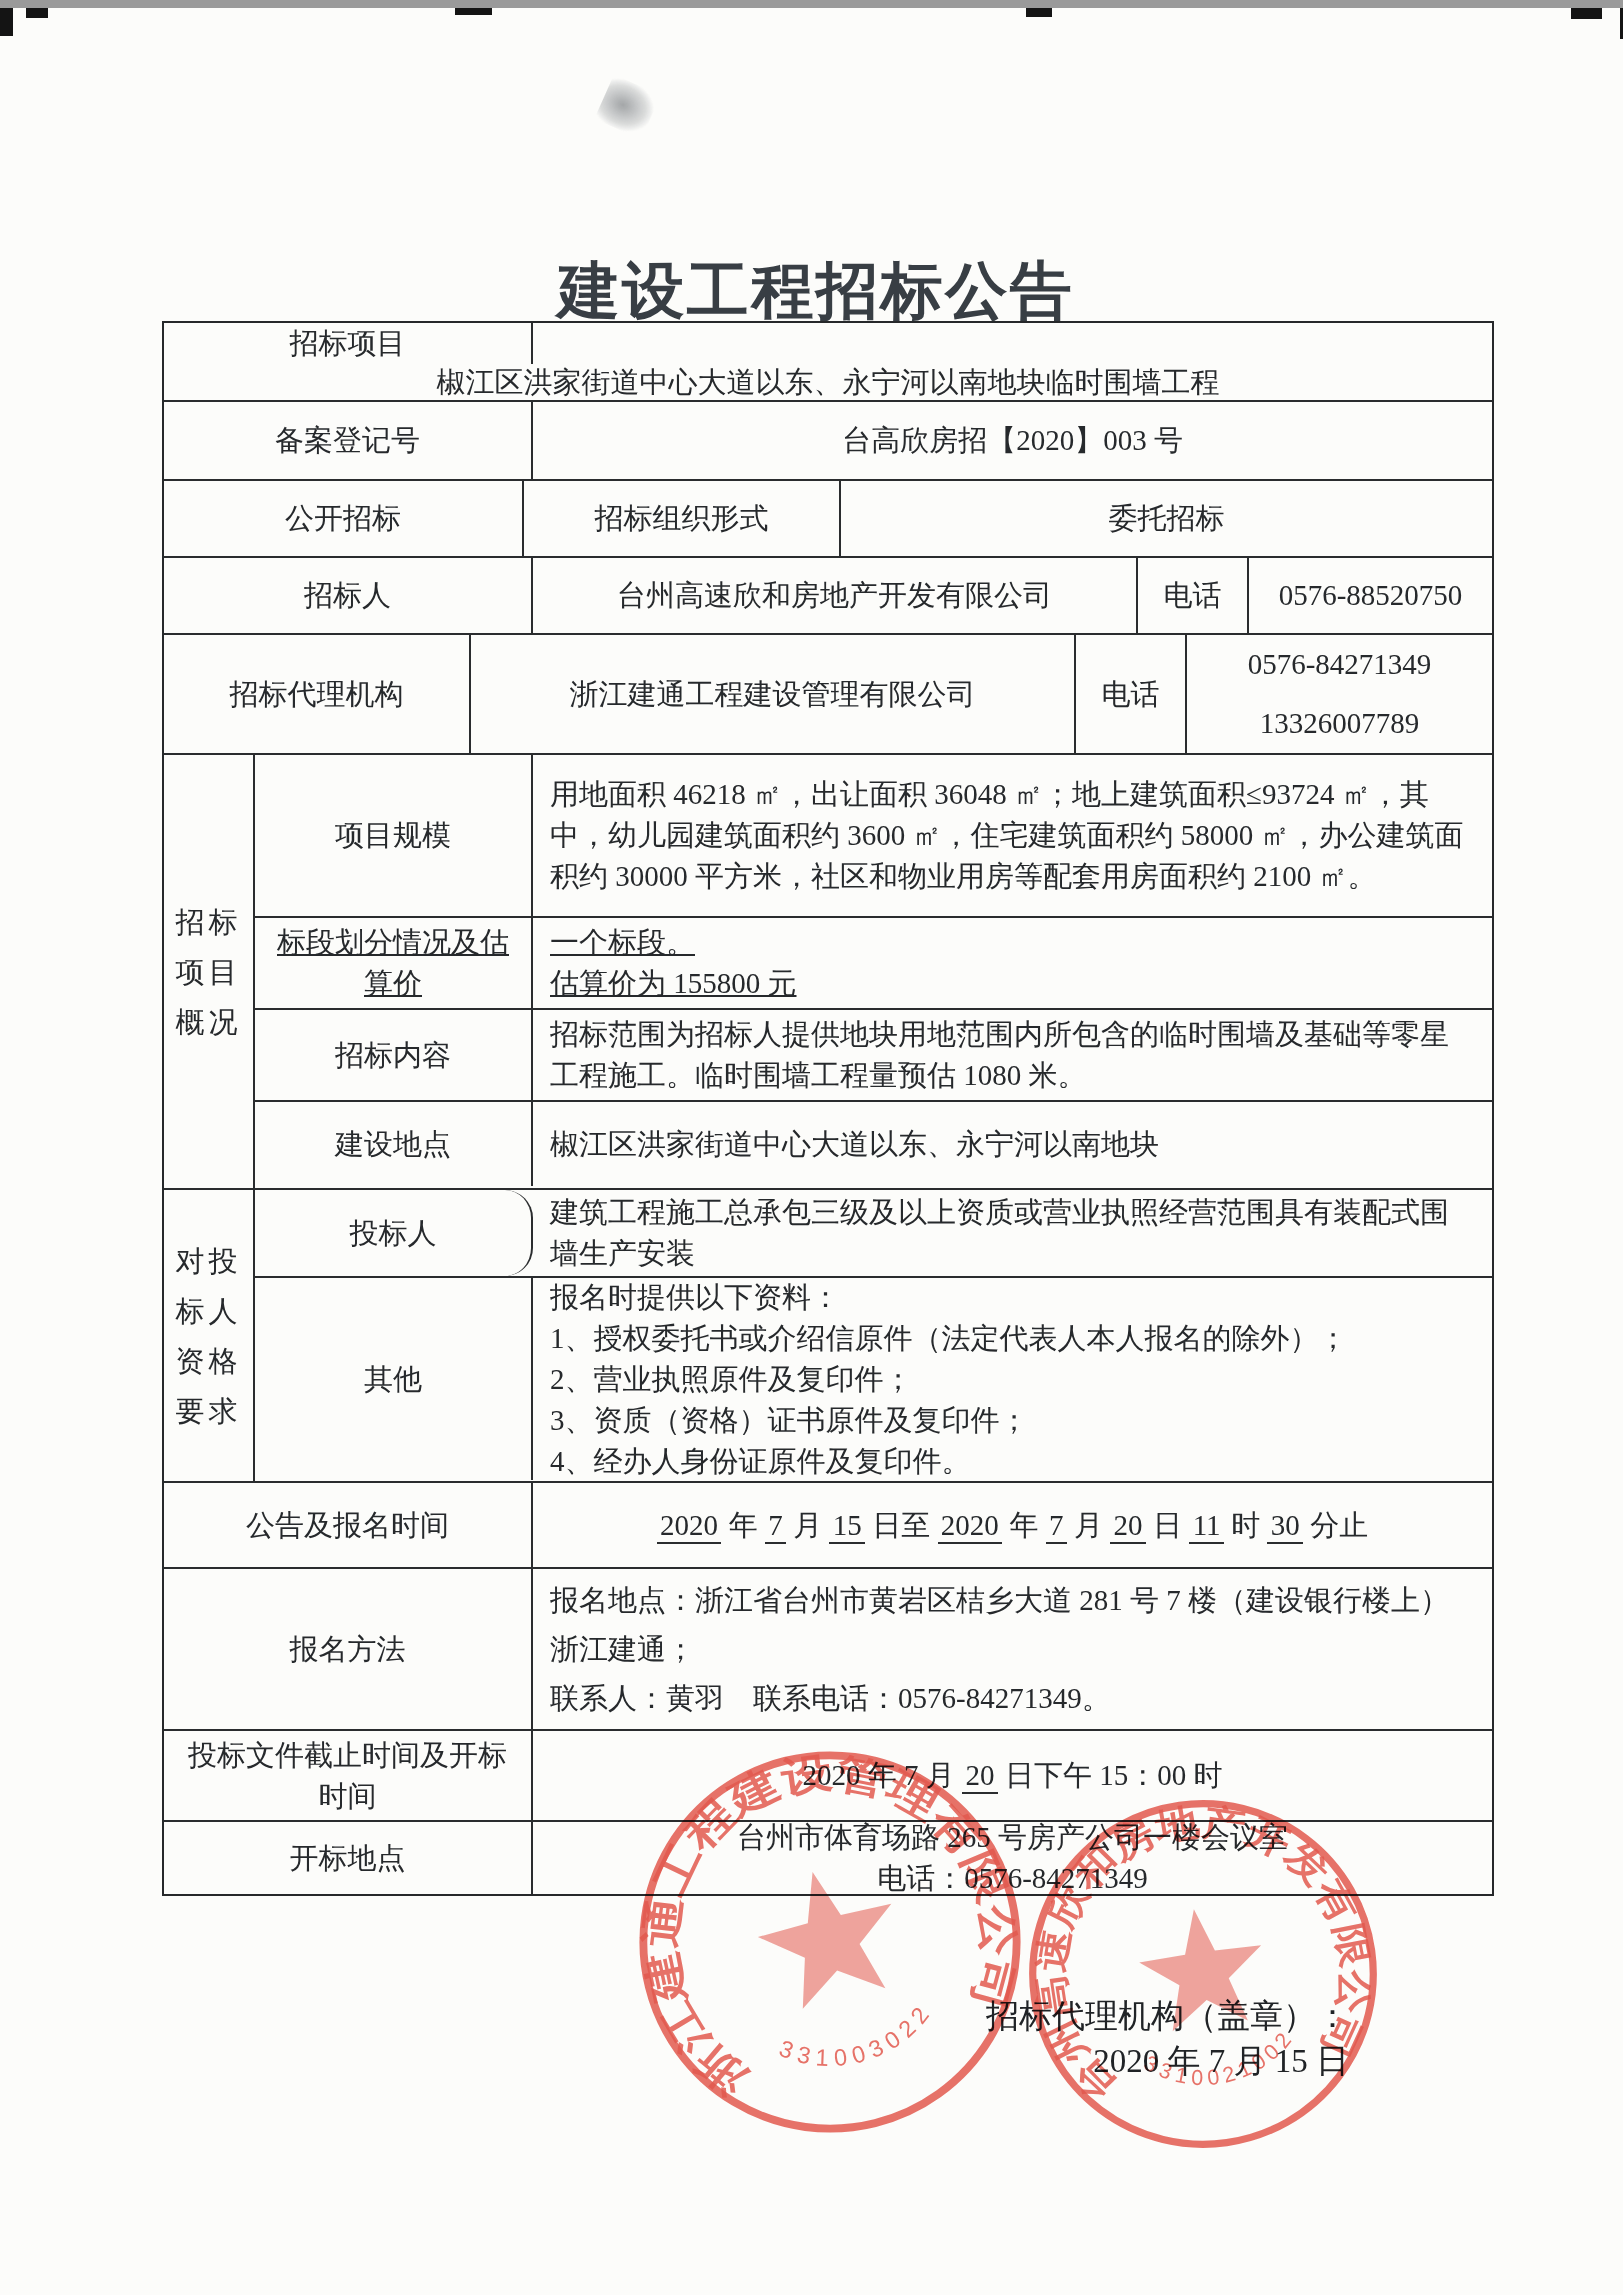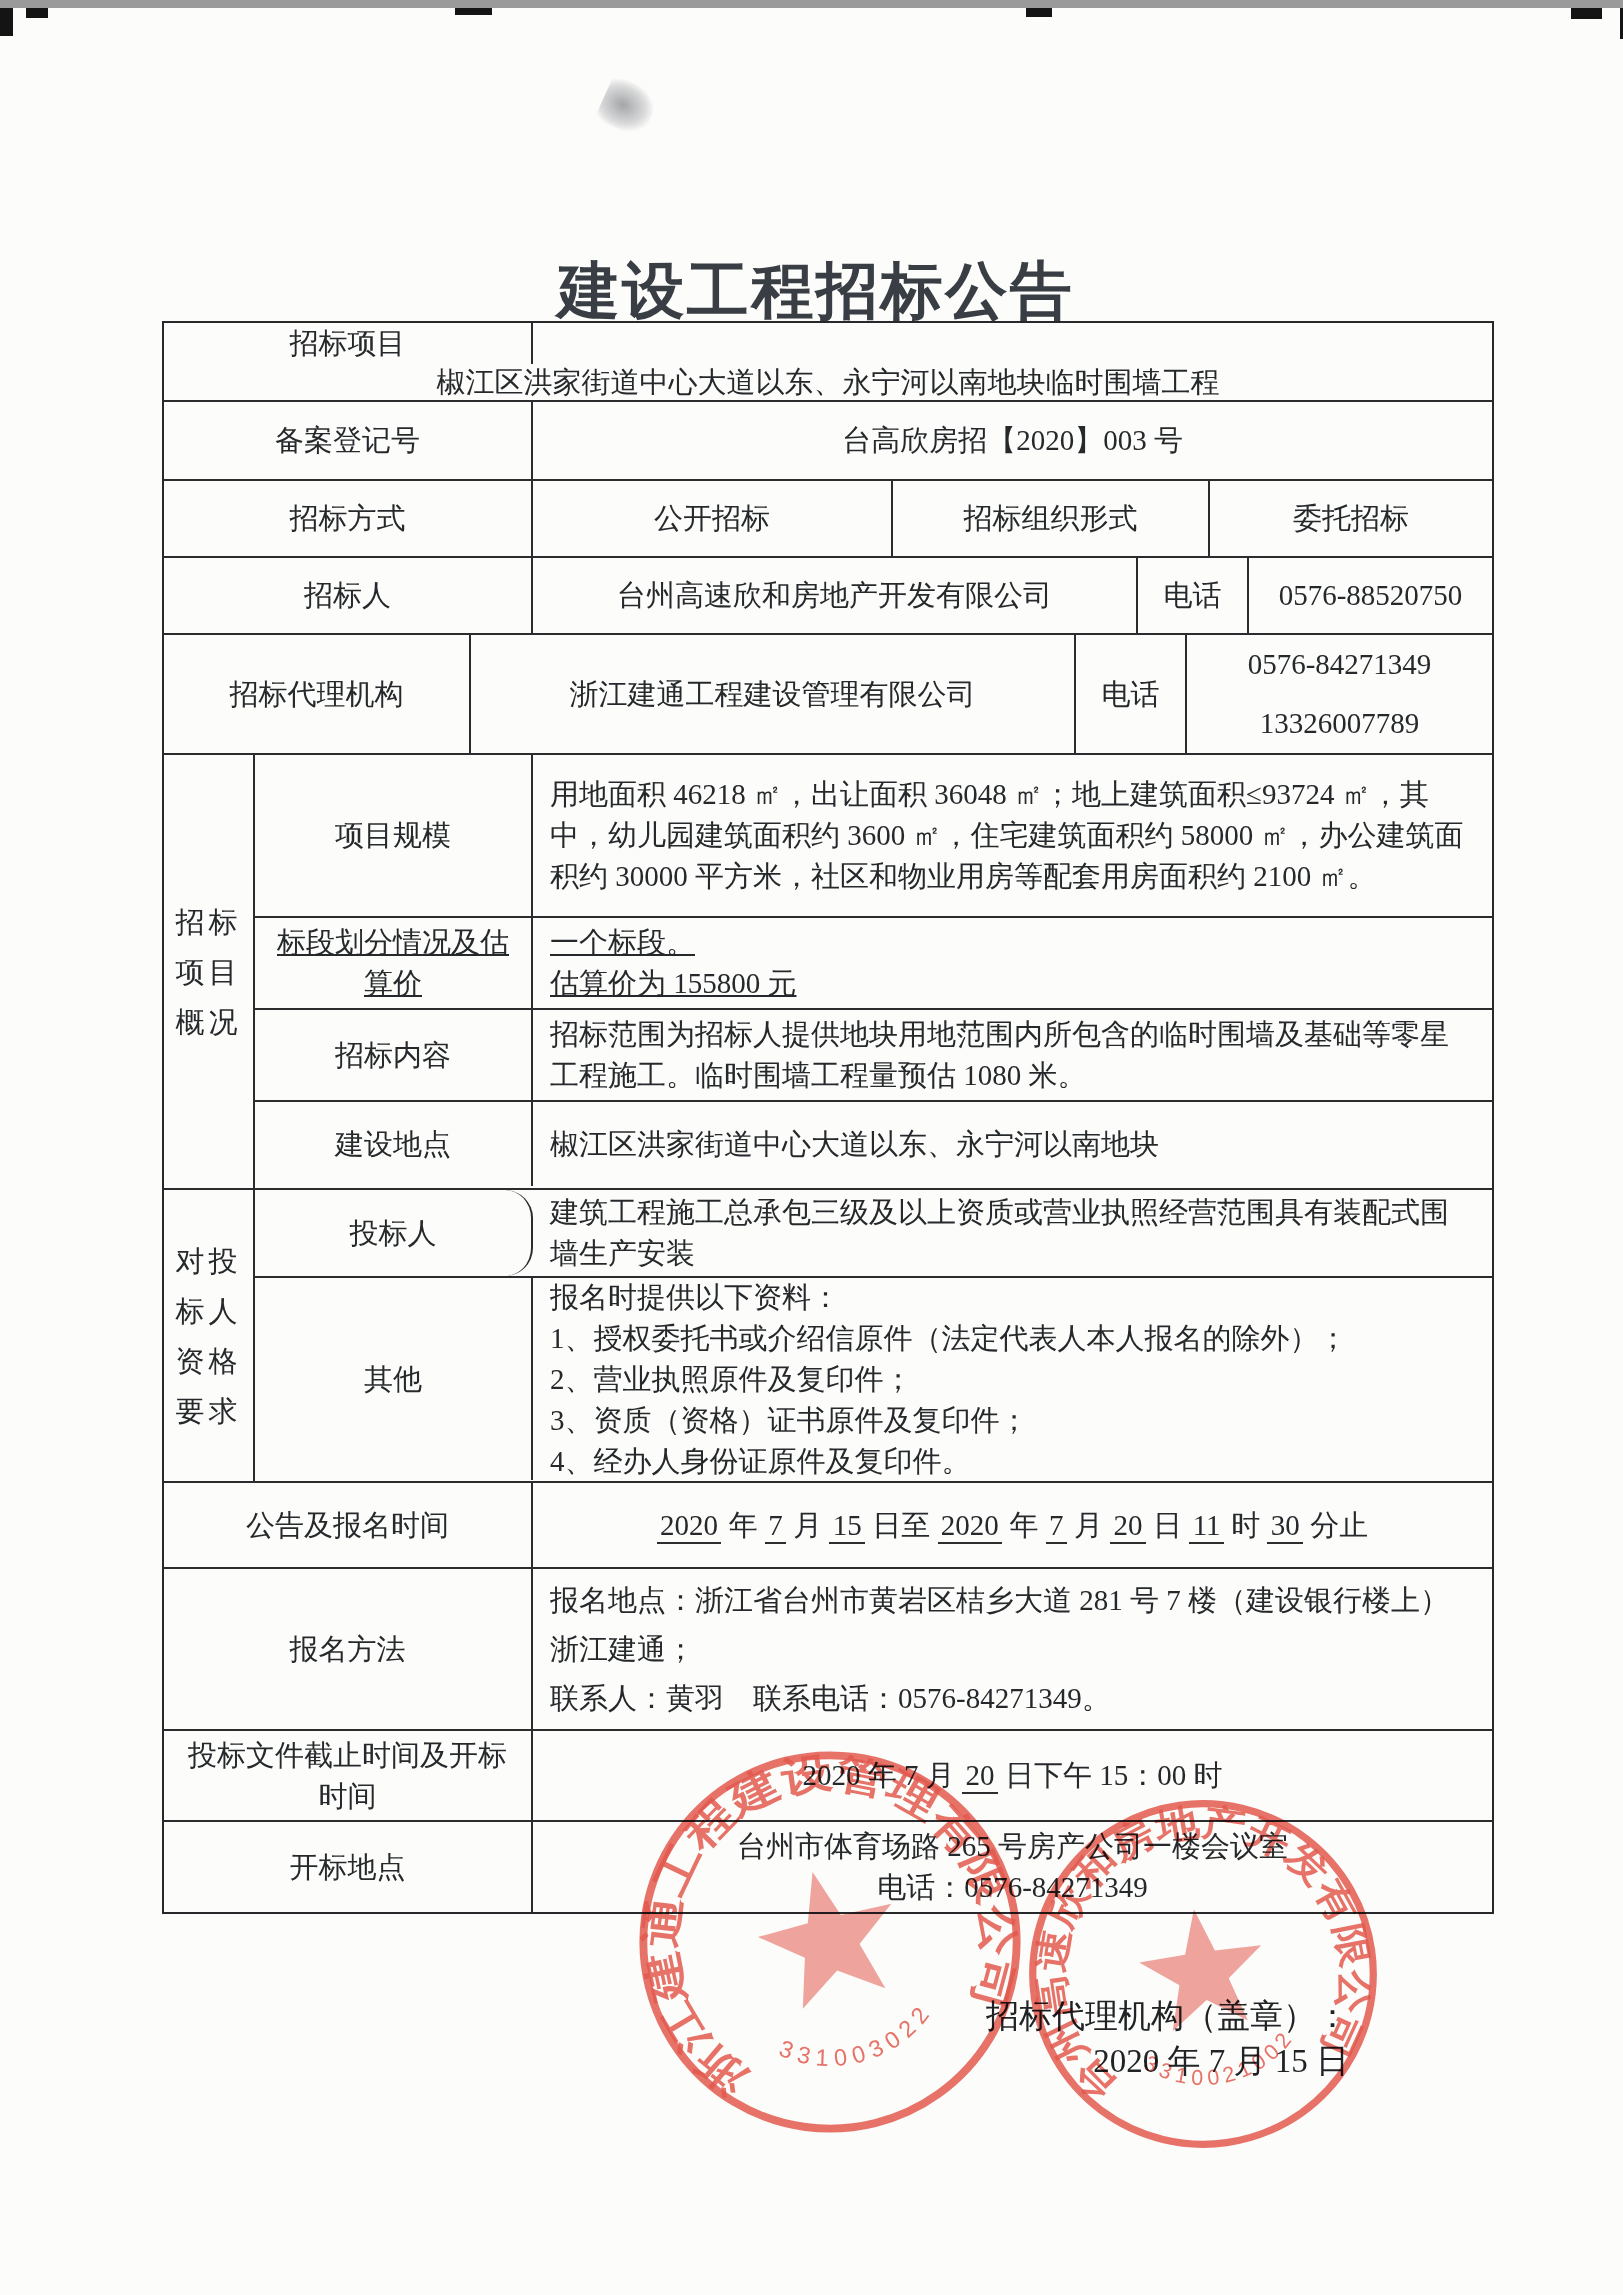--- a/index.html
+++ b/index.html
@@ -96,21 +96,20 @@
       <div class="cell lab" style="width:369px;">招标项目</div>
       <div class="cell center grow">椒江区洪家街道中心大道以东、永宁河以南地块临时围墙工程</div>
     </div>
 
     <div class="row" style="height:79px;">
       <div class="cell lab" style="width:369px;">备案登记号</div>
       <div class="cell center grow">台高欣房招【2020】003 号</div>
     </div>
 
     <div class="row" style="height:77px;">
-      <div class="cell lab" style="width:369px;">招标方式</div>
       <div class="cell center" style="width:360px;">公开招标</div>
       <div class="cell lab" style="width:317px;">招标组织形式</div>
       <div class="cell center grow">委托招标</div>
     </div>
 
     <div class="row" style="height:77px;">
       <div class="cell lab" style="width:369px;">招标人</div>
       <div class="cell center" style="width:605px;">台州高速欣和房地产开发有限公司</div>
       <div class="cell lab" style="width:111px;">电话</div>
       <div class="cell center grow">0576-88520750</div>
@@ -181,21 +180,21 @@
       <div class="cell val grow" style="line-height:49px;">报名地点：浙江省台州市黄岩区桔乡大道 281 号 7 楼（建设银行楼上）浙江建通；
 联系人：黄羽　联系电话：0576-84271349。</div>
     </div>
 
     <div class="row" style="height:91px;">
       <div class="cell lab" style="width:369px;">投标文件截止时间及开标
 时间</div>
       <div class="cell center grow"><span><span>2020 年 7 月 </span><span class="useg">20</span><span> 日下午 15：00 时</span></span></div>
     </div>
 
-    <div class="row" style="height:90px;">
+    <div class="row" style="height:72px;">
       <div class="cell lab" style="width:369px;">开标地点</div>
       <div class="cell center grow">台州市体育场路 265 号房产公司一楼会议室
 电话：0576-84271349</div>
     </div>
 
   </div>
 
   <div class="footer">
     <div>招标代理机构（盖章）：</div>
     <div>2020 年 7 月 15 日</div>

